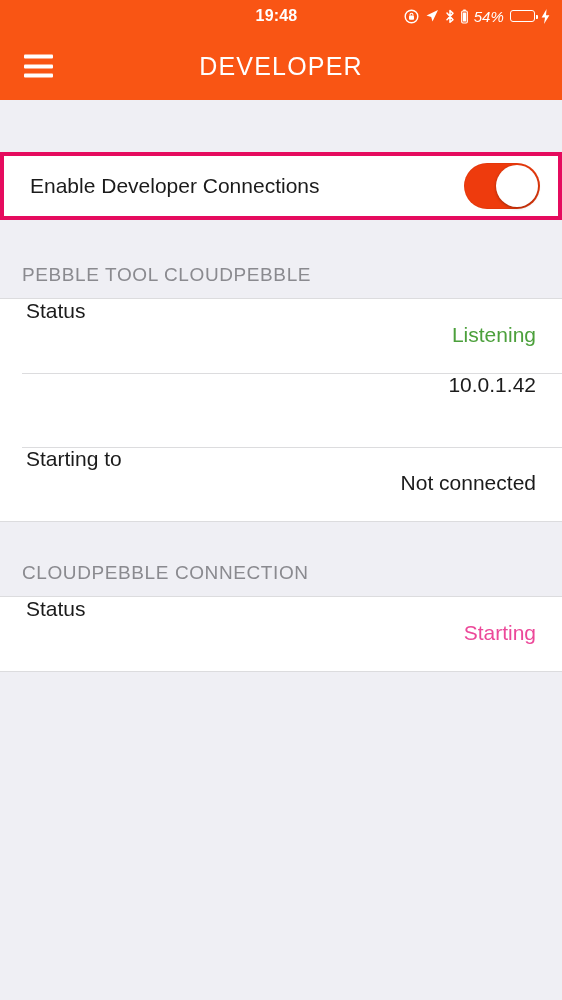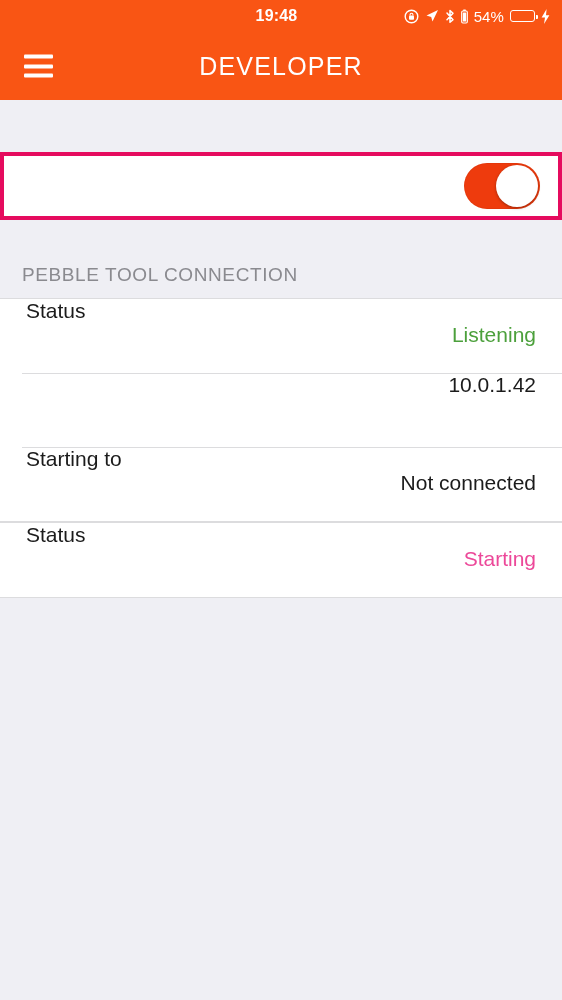--- a/index.html
+++ b/index.html
@@ -59,20 +59,21 @@
     font-weight: bold;
     letter-spacing: 0.2px;
     pointer-events: none;
   }
   .sb-right {
     margin-left: auto;
     display: flex;
     align-items: center;
     gap: 6px;
     z-index: 2;
+    font-style: italic;
   }
   .batt-pct {
     font-size: 15px;
     letter-spacing: 0.1px;
   }
   .battery {
     width: 25px;
     height: 12px;
     border: 1.5px solid #ffffff;
     border-radius: 3px;
@@ -304,40 +305,42 @@
       <span></span>
   </div>
   <div class="nav-title">DEVELOPER</div>
 </div>
 
 <div class="content">
 
   <div class="gap"></div>
 
   <div class="highlight-wrap">
+    <span class="row-label">Enable Developer Connections</span>
     <span class="toggle">
       <span class="knob"></span>
     </span>
   </div>
 
-  <div class="section-header first">PEBBLE TOOL CONNECTION</div>
+  <div class="section-header first">PEBBLE TOOL CLOUDPEBBLE</div>
   <div class="list">
     <div class="row">
       <span class="row-label">Status</span>
       <span class="value green">Listening</span>
     </div>
     <div class="row">
       <span class="value">10.0.1.42</span>
     </div>
     <div class="row">
       <span class="row-label">Starting to</span>
       <span class="value">Not connected</span>
     </div>
   </div>
 
+  <div class="section-header">CLOUDPEBBLE CONNECTION</div>
   <div class="list">
     <div class="row">
       <span class="row-label">Status</span>
       <span class="value orange">Starting</span>
     </div>
   </div>
 
   <div class="filler"></div>
 </div>
 

